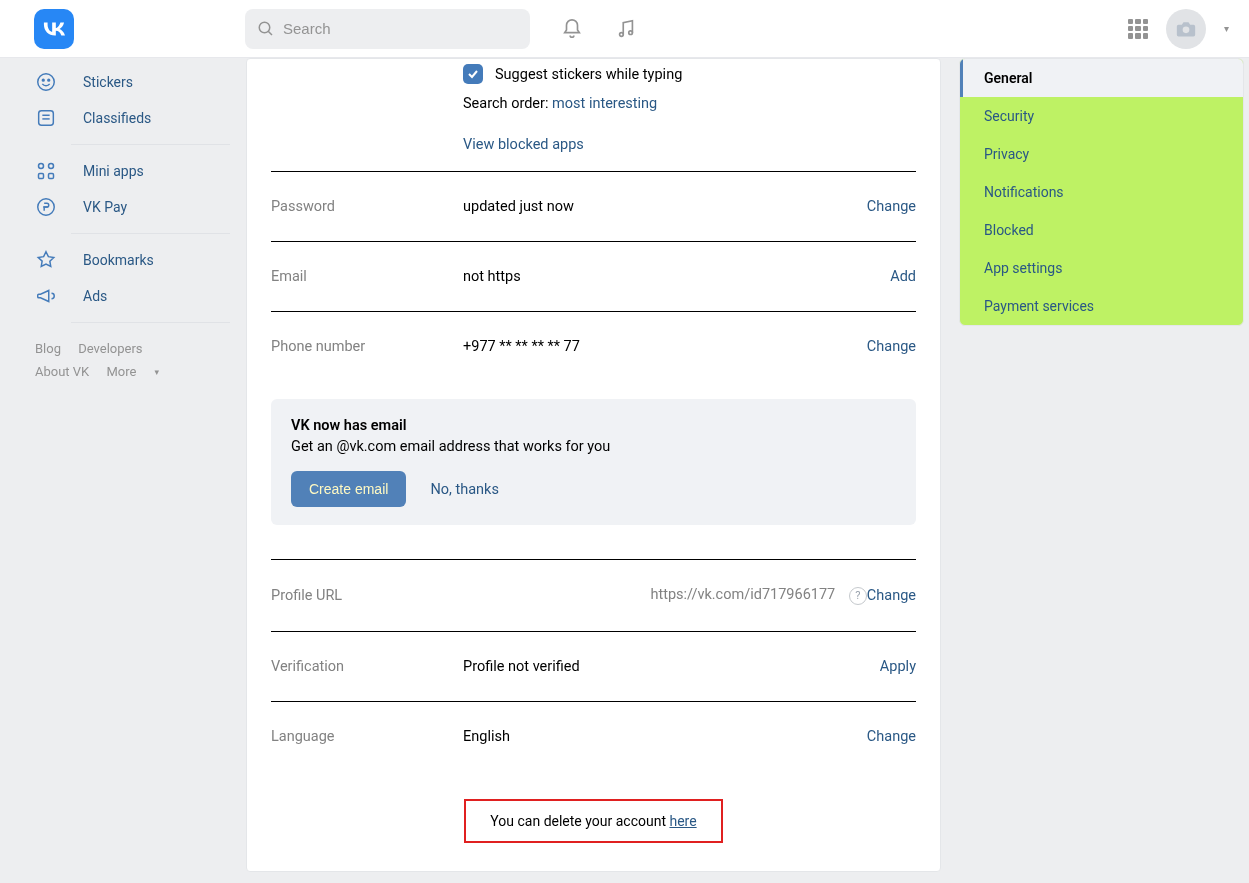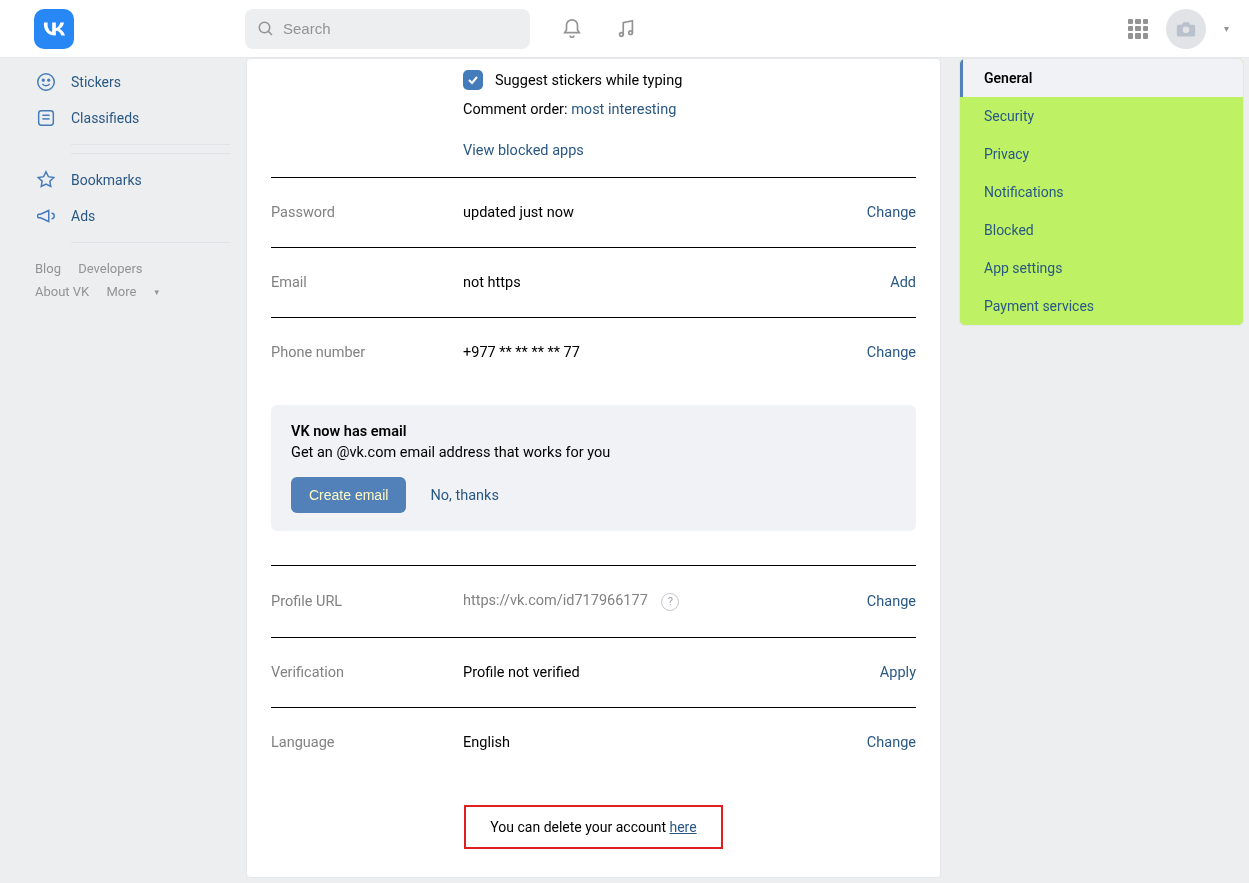--- a/index.html
+++ b/index.html
@@ -40,42 +40,42 @@
     width: 40px; height: 40px; border-radius: 50%; background: #e1e3e6;
     display: flex; align-items: center; justify-content: center;
   }
   .avatar svg { fill: #b8c1cc; }
   .chev { color: #939393; font-size: 10px; cursor: pointer; }
 
   .page { display: flex; max-width: 1249px; margin: 0 auto; padding-top: 58px; }
 
   .sidebar-left { width: 230px; padding: 6px 0 0 35px; }
   .nav-item {
-    display: flex; align-items: center; gap: 14px; padding: 7px 0;
+    display: flex; align-items: center; gap: 26px; padding: 7px 0;
     color: #2a5885; font-size: 14px; cursor: pointer;
   }
   .nav-item .nav-icon { width: 22px; height: 22px; display: flex; align-items: center; justify-content: center; color: #447bba; }
   .nav-sep { border-top: 1px solid #e0e2e6; margin: 8px 0 8px 36px; }
   .footer-links {
     margin-top: 14px; color: #939393; font-size: 13px; line-height: 1.8;
   }
   .footer-links a { color: #939393; text-decoration: none; margin-right: 14px; }
   .footer-more { display: inline-flex; align-items: center; gap: 18px; }
 
   .content {
     width: 695px; background: #fff; border: 1px solid #e4e6e9; border-radius: 4px;
     margin-left: 16px; padding: 0 24px;
   }
   .check-row { display: flex; align-items: center; gap: 12px; padding: 5px 0; }
   .check-row .chk {
     width: 20px; height: 20px; background: #447bba; border-radius: 5px;
     display: flex; align-items: center; justify-content: center; color: #fff;
   }
   .check-row span.lbl { font-size: 14.5px; color: #000; }
-  .section-top { padding-left: 192px; padding-top: 6px; }
+  .section-top { padding-left: 192px; padding-top: 0; }
   .comment-order { font-size: 14.5px; padding: 6px 0; }
   .comment-order a { color: #2a5885; text-decoration: none; }
   .view-blocked { color: #2a5885; font-size: 14.5px; padding: 18px 0 18px; display: inline-block; cursor: pointer; }
 
   .row {
     display: flex; padding: 26px 0; border-top: 1px solid #000000;
     align-items: center; font-size: 14.5px;
   }
   .row .label { width: 192px; color: #828282; }
   .row .value { flex: 1; color: #000; }
@@ -186,20 +186,41 @@
       <span class="nav-icon">
         <svg width="22" height="22" viewBox="0 0 24 24" fill="none" stroke="currentColor" stroke-width="1.6">
             <rect x="4" y="4" width="16" height="16" rx="3"></rect>
             <line x1="8" y1="9" x2="16" y2="9"></line>
             <line x1="8" y1="13" x2="16" y2="13"></line>
           </svg>
       </span>
       <span>Classifieds</span>
     </div>
     <div class="nav-sep"></div>
+    <div class="nav-item">
+      <span class="nav-icon">
+        <svg width="20" height="20" viewBox="0 0 24 24" fill="none" stroke="currentColor" stroke-width="1.8">
+            <circle cx="6" cy="6" r="3"></circle>
+            <circle cx="18" cy="6" r="3"></circle>
+            <rect x="3" y="15" width="6" height="6" rx="1.5"></rect>
+            <rect x="15" y="15" width="6" height="6" rx="1.5"></rect>
+          </svg>
+      </span>
+      <span>Mini apps</span>
+    </div>
+    <div class="nav-item">
+      <span class="nav-icon">
+        <svg width="22" height="22" viewBox="0 0 24 24" fill="none" stroke="currentColor" stroke-width="1.6">
+            <circle cx="12" cy="12" r="9"></circle>
+            <path d="M10 8h3a2 2 0 010 4h-3v4"></path>
+            <line x1="9" y1="12" x2="14" y2="12"></line>
+          </svg>
+      </span>
+      <span>VK Pay</span>
+    </div>
     <div class="nav-sep"></div>
     <div class="nav-item">
       <span class="nav-icon">
         <svg width="22" height="22" viewBox="0 0 24 24" fill="none" stroke="currentColor" stroke-width="1.6">
             <path d="M12 3l2.6 5.3 5.9.9-4.3 4.1 1 5.8L12 16.5 6.8 19l1-5.8L3.5 9.2l5.9-.9L12 3z"></path>
           </svg>
       </span>
       <span>Bookmarks</span>
     </div>
     <div class="nav-item">
@@ -227,21 +248,21 @@
     <div class="section-top">
       <div class="check-row">
         <span class="chk">
           <svg width="12" height="10" viewBox="0 0 12 10" fill="none" stroke="#fff" stroke-width="2">
               <path d="M2 5l3 3 5-6"></path>
             </svg>
         </span>
         <span class="lbl">Suggest stickers while typing</span>
       </div>
       <div class="comment-order">
-        <span>Comment order:</span>
+        <span>Search order:</span>
         <a>most interesting</a>
       </div>
       <span class="view-blocked">View blocked apps</span>
     </div>
 
     <div class="row">
       <span class="label">Password</span>
       <span class="value">updated just now</span>
       <span class="action">Change</span>
     </div>
@@ -260,21 +281,21 @@
       <h3>VK now has email</h3>
       <p>Get an @vk.com email address that works for you</p>
       <div class="promo-btns">
         <button class="btn-primary">Create email</button>
         <span class="btn-link">No, thanks</span>
       </div>
     </div>
 
     <div class="row">
       <span class="label">Profile URL</span>
-      <span class="value" style="color:#828282;">
+      <span class="value" style="color:#828282;text-align:right;">
         <span>https://vk.com/id717966177</span>
         <span class="url-help">?</span>
       </span>
       <span class="action">Change</span>
     </div>
     <div class="row">
       <span class="label">Verification</span>
       <span class="value">Profile not verified</span>
       <span class="action">Apply</span>
     </div>

